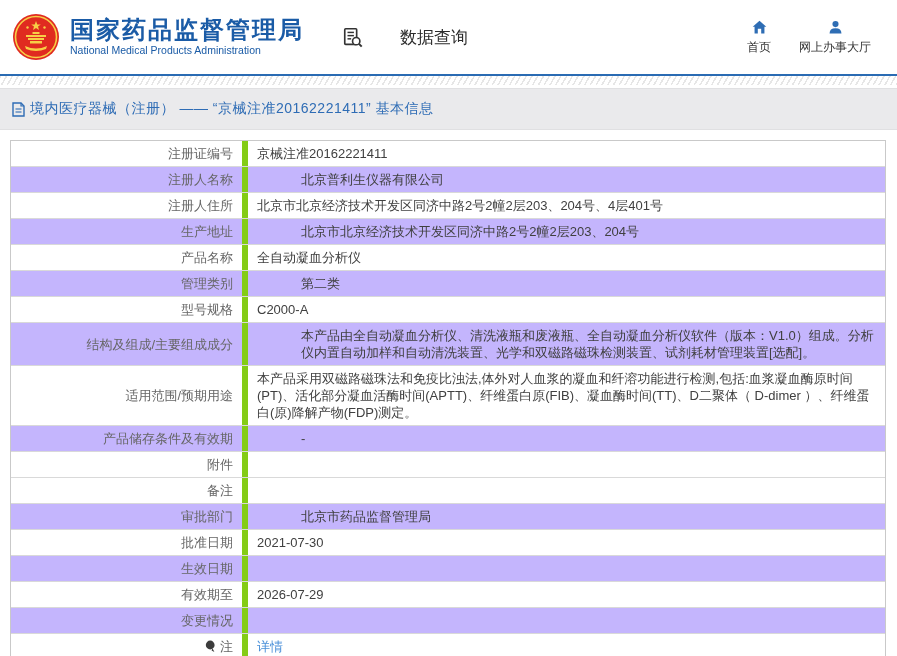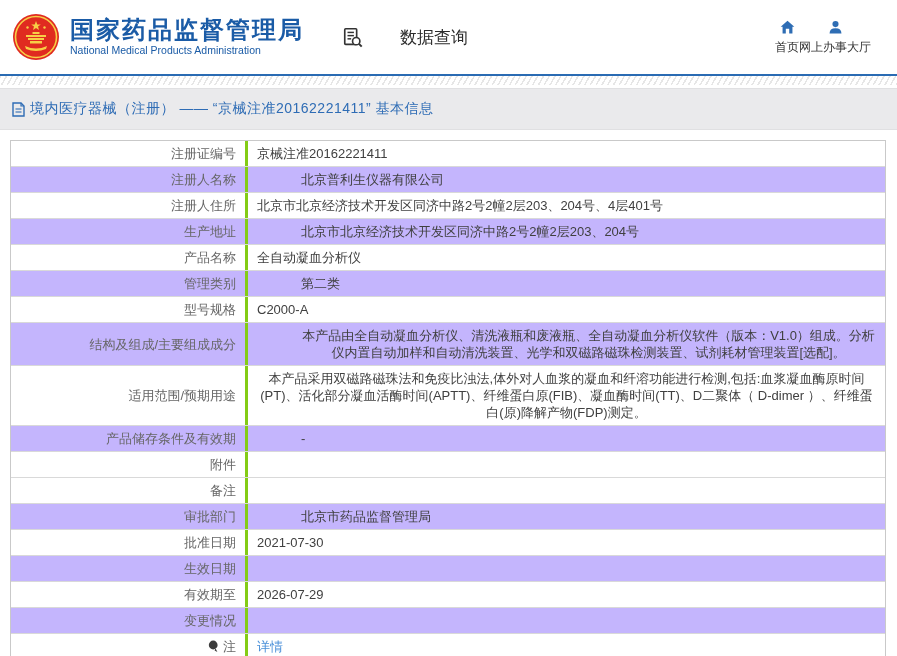--- a/index.html
+++ b/index.html
@@ -9,21 +9,21 @@
   
   .header { height:74px; display:flex; align-items:center; padding:0 18px 0 12px; background:#fff; }
   .logo { width:48px; height:48px; flex:0 0 auto; }
   .brand { margin-left:10px; }
   .brand-cn { font-size:24px; font-weight:bold; color:#1a5ba6; letter-spacing:2px; line-height:26px; }
   .brand-en { font-size:10.5px; color:#1a5ba6; line-height:14px; }
   .query { display:flex; align-items:center; margin-left:38px; color:#333;gap:32px; }
   .query-icon { width:22px; height:22px; margin-right:4px; }
   .query-label { font-size:17px; color:#2b2b2b; }
   .spacer { flex:1; }
-  .nav { display:flex; align-items:center; margin-right:8px; }
+  .nav { display:flex; align-items:center; gap:28px; margin-right:8px; }
   .nav-item { display:flex; flex-direction:column; align-items:center; cursor:pointer; }
   .nav-item svg { width:17px; height:17px; margin-bottom:3px; }
   .nav-label { font-size:12px; color:#333; line-height:16px; }
 
   
   .blue-line { height:2px; background:#2a6bb3; }
   .stripe-band { height:9px;
     background:repeating-linear-gradient(120deg,#e6e6e6 0 1.5px,transparent 1.5px 5px); }
 
   
@@ -32,23 +32,23 @@
   .title-icon { width:13px; height:15px; margin-right:5px; flex:0 0 auto; }
   .title-text { font-size:14px; color:#2e6cb5; letter-spacing:0.5px; }
 
   
   .table-wrap { margin:10px 11px 0 10px; border:1px solid #c9c9c9; }
   .tr { display:flex; min-height:25px; border-bottom:1px solid #d9d9d9; background:#fff; }
   .tr:last-child { border-bottom:none; }
   .tr.alt { background:#c4b5fd;gap:44px; }
   .td { padding:4px 9px; font-size:13px; line-height:17px; display:flex; align-items:center; }
   .td.label { width:237px; flex:0 0 auto; justify-content:flex-end; text-align:left;
-              color:#666; border-right:3px solid #84cc16; }
+              color:#666; border-right:6px solid #84cc16; }
   .td.value { flex:1; color:#404040; }
-  .td.value .text { display:block;text-align:center; }
+  .td.value .text { display:block; }
   a.detail-link { color:#4a90d9; text-decoration:none; cursor:pointer; }
   .note-icon { width:12px; height:14px; margin-right:3px; flex:0 0 auto; }
 </style>
 </head>
 <body>
 
 <div class="header">
   <svg class="logo" viewBox="0 0 48 48">
     <circle cx="24" cy="24" r="23" fill="#e02b20"></circle>
     <circle cx="24" cy="24" r="20.5" fill="none" stroke="#f7cf46" stroke-width="1.6"></circle>

